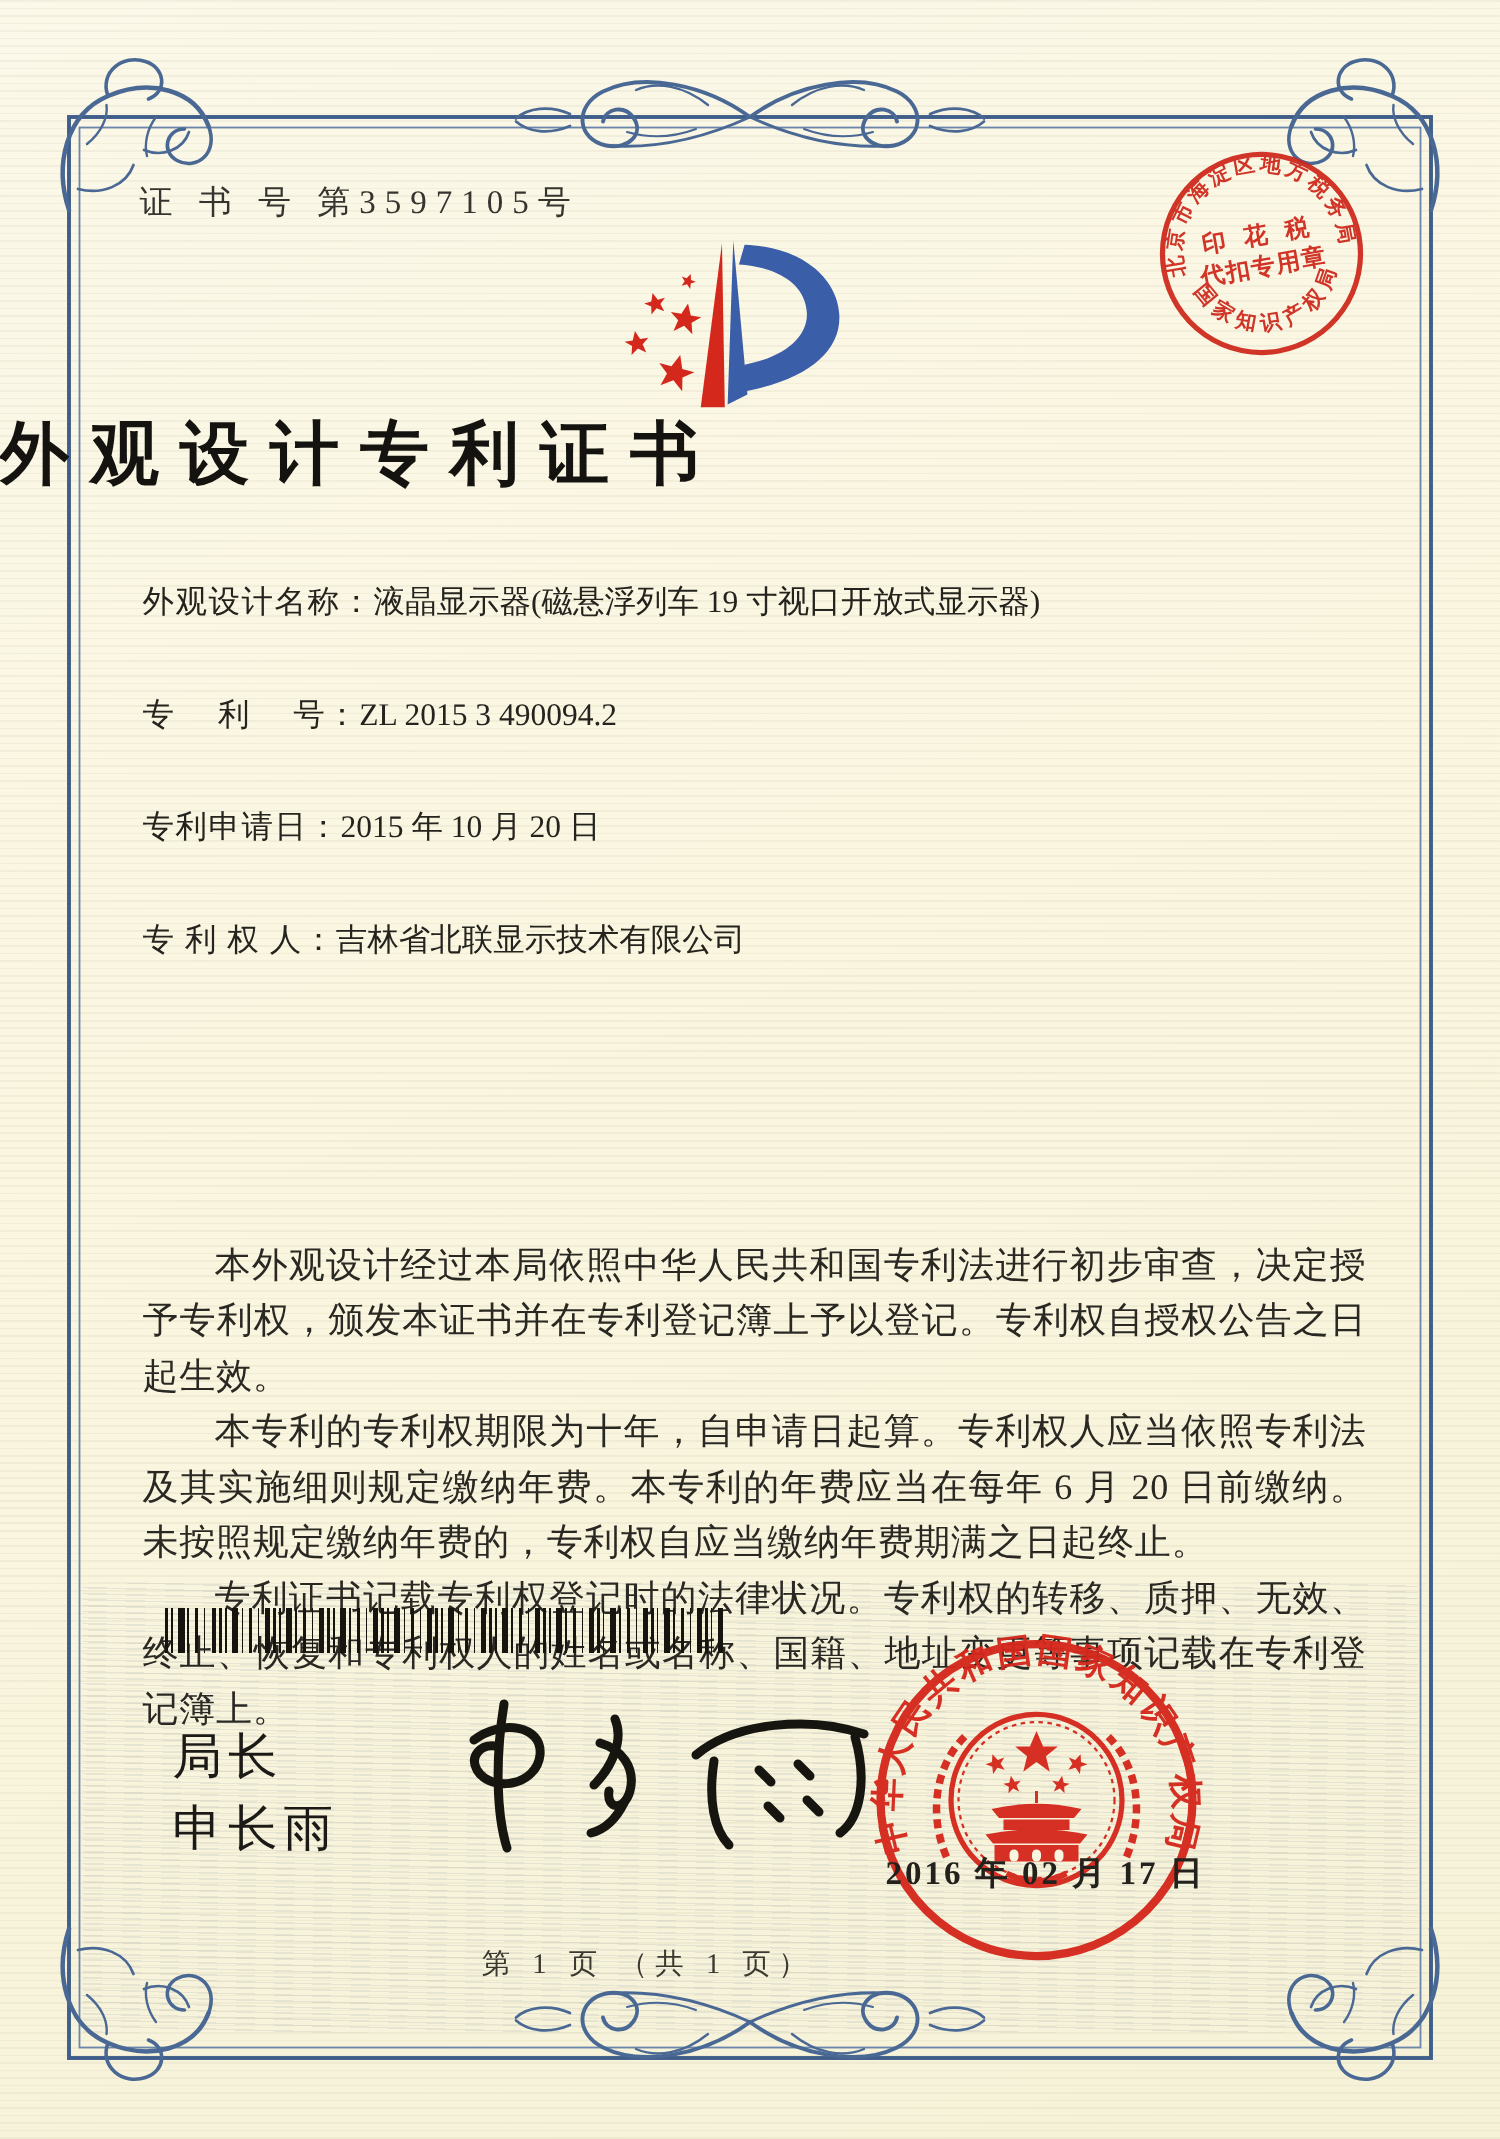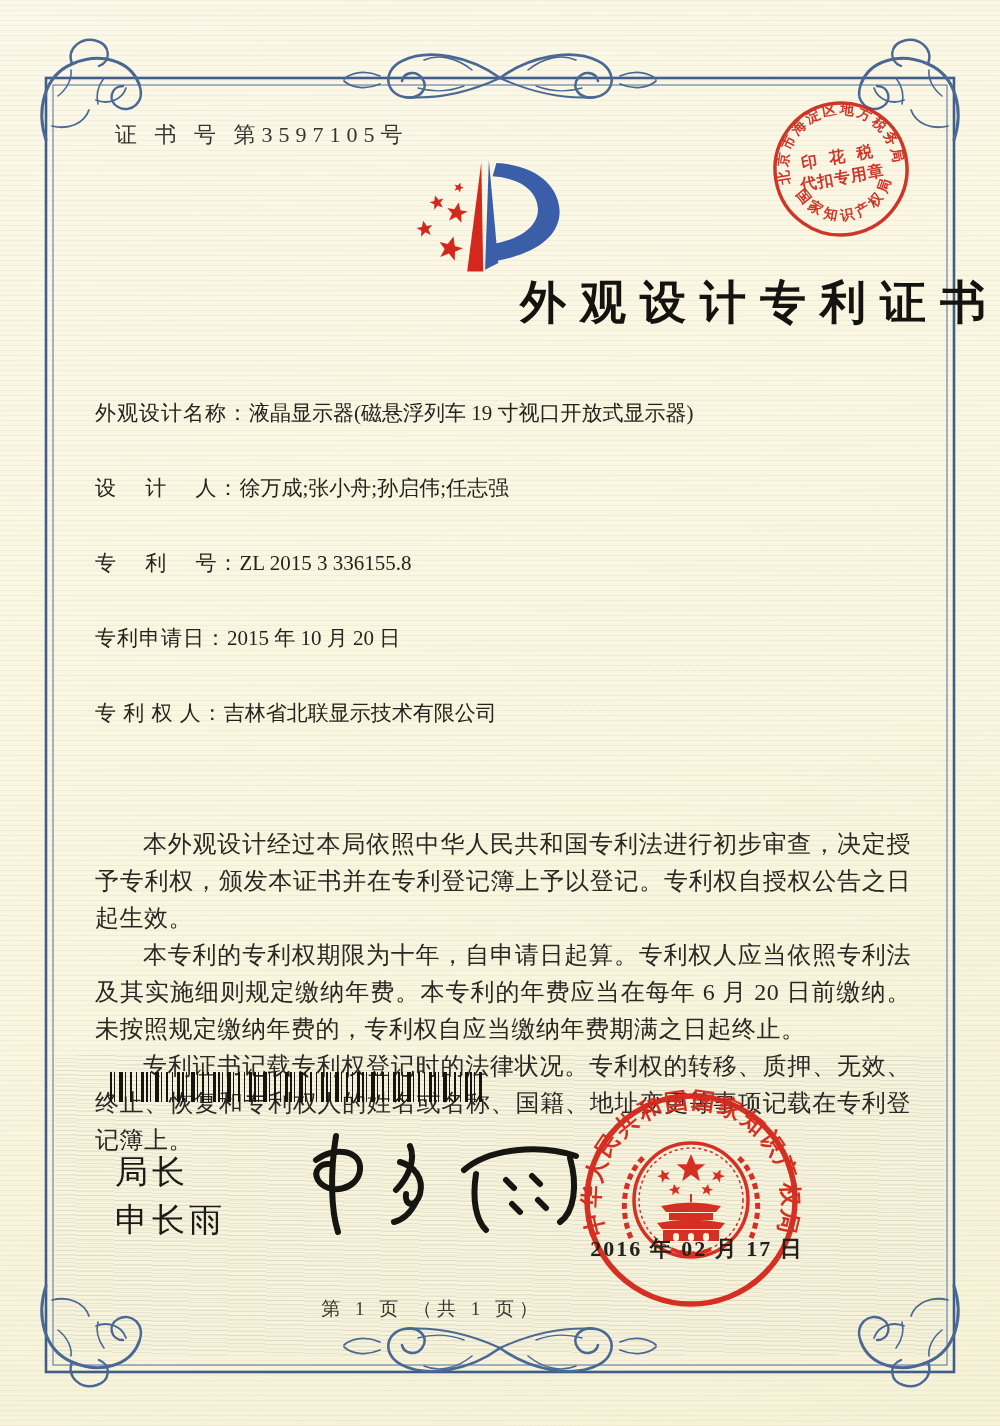--- a/index.html
+++ b/index.html
@@ -17,27 +17,27 @@
     content:"";position:absolute;inset:0;pointer-events:none;
     background:repeating-linear-gradient(0deg,rgba(165,155,125,.10) 0 1px,transparent 1px 5px);
   }
   .texture-lower{
     position:absolute;left:55px;top:1055px;width:890px;height:300px;pointer-events:none;
     background:repeating-linear-gradient(1.5deg,rgba(115,125,148,.16) 0 1px,transparent 1px 4px);
     opacity:.85;
   }
   .abs{position:absolute;}
   .cert-no{
-    left:93px;top:120px;font-size:22px;letter-spacing:6px;color:#35342f;margin-left:22px;
+    left:93px;top:120px;font-size:22px;letter-spacing:6px;color:#35342f;
   }
   .title{
-    left:0;top:272px;width:1000px;text-align:right;
+    left:0;top:272px;width:1000px;text-align:left;
     font-size:46px;font-weight:bold;letter-spacing:14px;color:#15130f;
   }
-  .fields{left:95px;top:398px;width:830px;}
+  .fields{left:95px;top:386px;width:830px;}
   .field-row{font-size:21px;color:#25231d;line-height:30px;margin-bottom:45px;white-space:nowrap;}
   .field-row .lbl{letter-spacing:1px;}
   .paras{left:95px;top:826px;width:816px;}
   .paras p{
     margin:0;font-size:24px;line-height:37px;color:#2a2823;
     text-indent:2em;text-align:justify;letter-spacing:.5px;
   }
   .barcode{
     left:110px;top:1072px;width:372px;height:30px;
     background:
@@ -127,24 +127,21 @@
     </g>
   </svg>
 
   <div class="abs title">外观设计专利证书</div>
 
   <div class="abs fields">
     <div class="field-row">
       <span class="lbl">外观设计名称：</span><span>液晶显示器(磁悬浮列车 19 寸视口开放式显示器)</span>
     </div>
     <div class="field-row">
-      <span class="lbl">设　 计　 人：</span><span>徐万成;张小舟;孙启伟;任志强</span>
-    </div>
-    <div class="field-row">
-      <span class="lbl">专　 利　 号：</span><span>ZL 2015 3 336155.8</span>
+      <span class="lbl">专　 利　 号：</span><span>ZL 2015 3 490094.2</span>
     </div>
     <div class="field-row">
       <span class="lbl">专利申请日：</span><span>2015 年 10 月 20 日</span>
     </div>
     <div class="field-row">
       <span class="lbl">专 利 权 人：</span><span>吉林省北联显示技术有限公司</span>
     </div>
   </div>
 
   <div class="abs paras">

